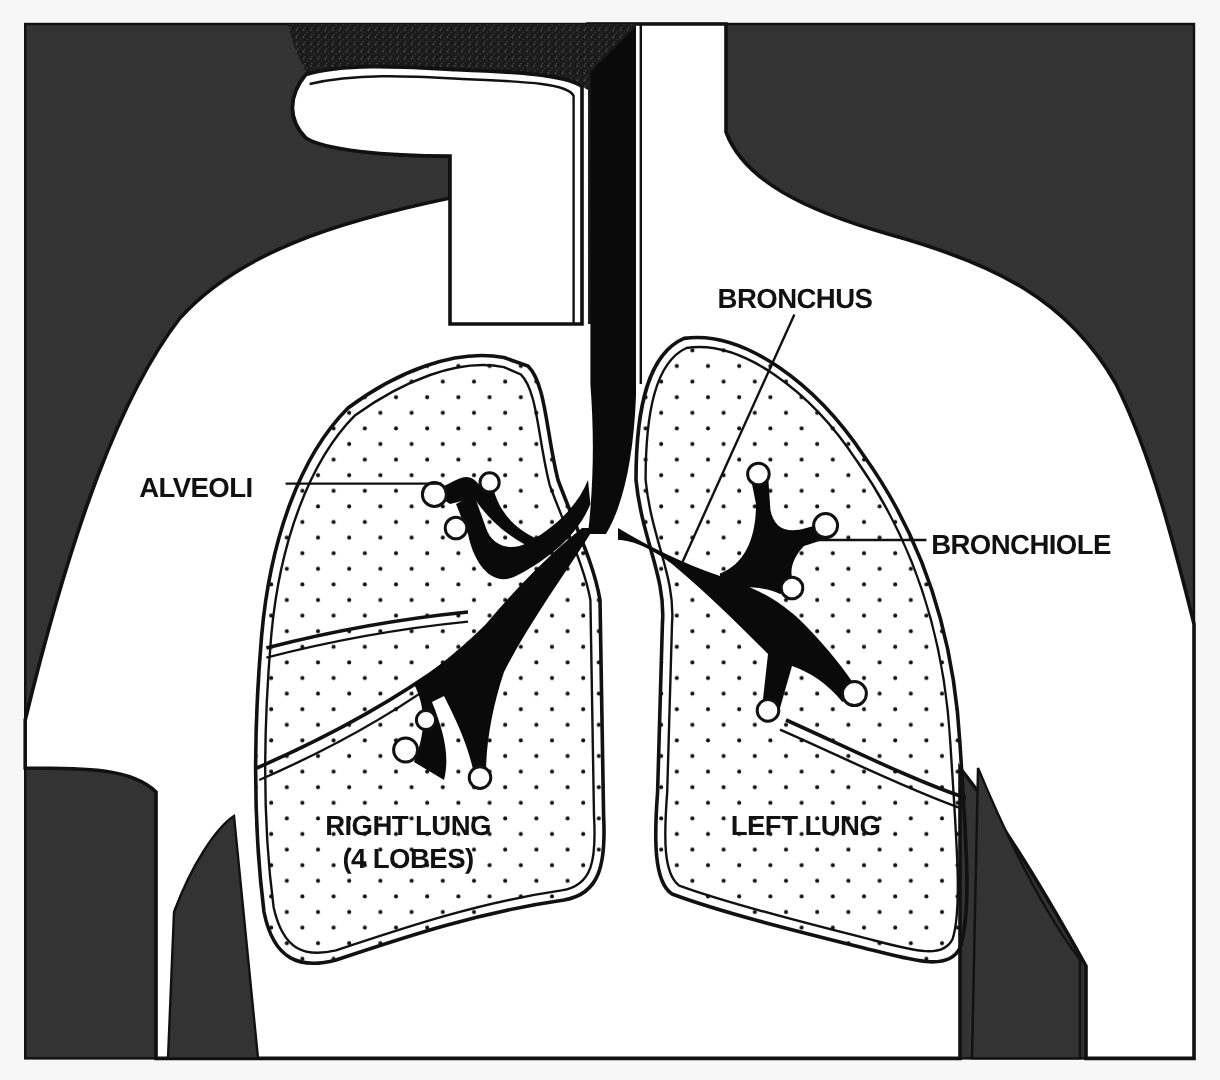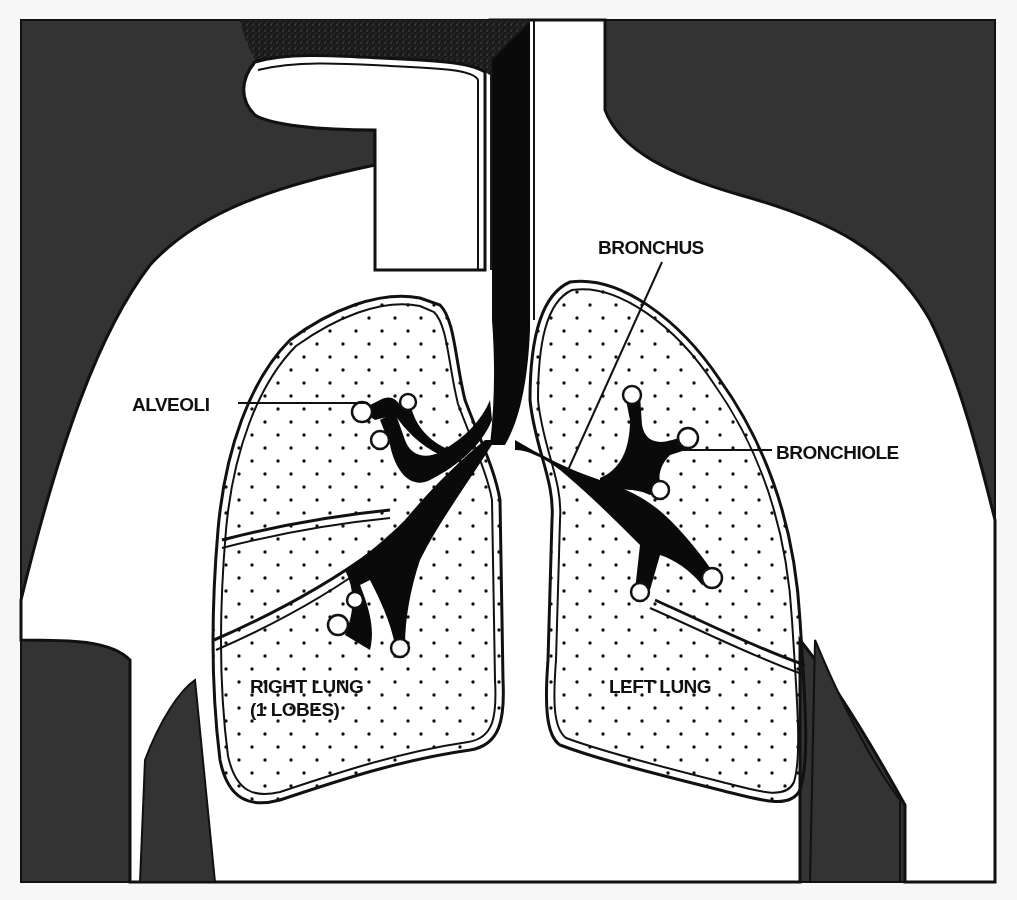--- a/index.html
+++ b/index.html
@@ -8,26 +8,26 @@
     background: #f7f7f7;
     position: relative;
     overflow: hidden;
     font-family: "Liberation Sans", "DejaVu Sans", sans-serif;
   }
   #diagram { position: absolute; left: 0; top: 0; }
   .label {
     position: absolute;
     font-weight: bold;
     color: #111;
-    font-size: 19px;
+    font-size: 23px;
     letter-spacing: -0.5px;
     white-space: nowrap;
     line-height: 1;
   }
-  .label-center { }
+  .label-center { text-align: center; }
 </style>
 </head>
 <body>
 
 <svg id="diagram" width="1017" height="900" viewBox="0 0 1017 900" xmlns="http://www.w3.org/2000/svg">
   <defs>
     <pattern id="dots" x="0" y="0" width="26" height="26" patternUnits="userSpaceOnUse">
       <circle cx="5" cy="6" r="1.7" fill="#111"></circle>
       <circle cx="18" cy="19" r="1.7" fill="#111"></circle>
     </pattern>
@@ -132,19 +132,19 @@
     <circle cx="400" cy="648" r="9" fill="#fff" stroke="#111" stroke-width="2.5"></circle>
     <circle cx="355" cy="600" r="8" fill="#fff" stroke="#111" stroke-width="2.5"></circle>
   </g>
 
   <line x1="238" y1="403" x2="368" y2="403" stroke="#111" stroke-width="2"></line>
   <line x1="662" y1="262" x2="568" y2="470" stroke="#111" stroke-width="2"></line>
   <line x1="680" y1="450" x2="772" y2="450" stroke="#111" stroke-width="2"></line>
 </svg>
 
 <div class="label" style="left:598px; top:238px;">BRONCHUS</div>
-<div class="label" style="left:132px; top:395px;">ALVEOLI</div>
+<div class="label" style="left:116px; top:395px;">ALVEOLI</div>
 <div class="label" style="left:776px; top:443px;">BRONCHIOLE</div>
 <div class="label label-center" style="left:250px; top:677px; width:180px;">
   <div>RIGHT LUNG</div>
-  <div style="margin-top:4px;">(1 LOBES)</div>
+  <div style="margin-top:4px;">(4 LOBES)</div>
 </div>
 <div class="label" style="left:609px; top:677px;">LEFT LUNG</div>
 
 </body></html>

